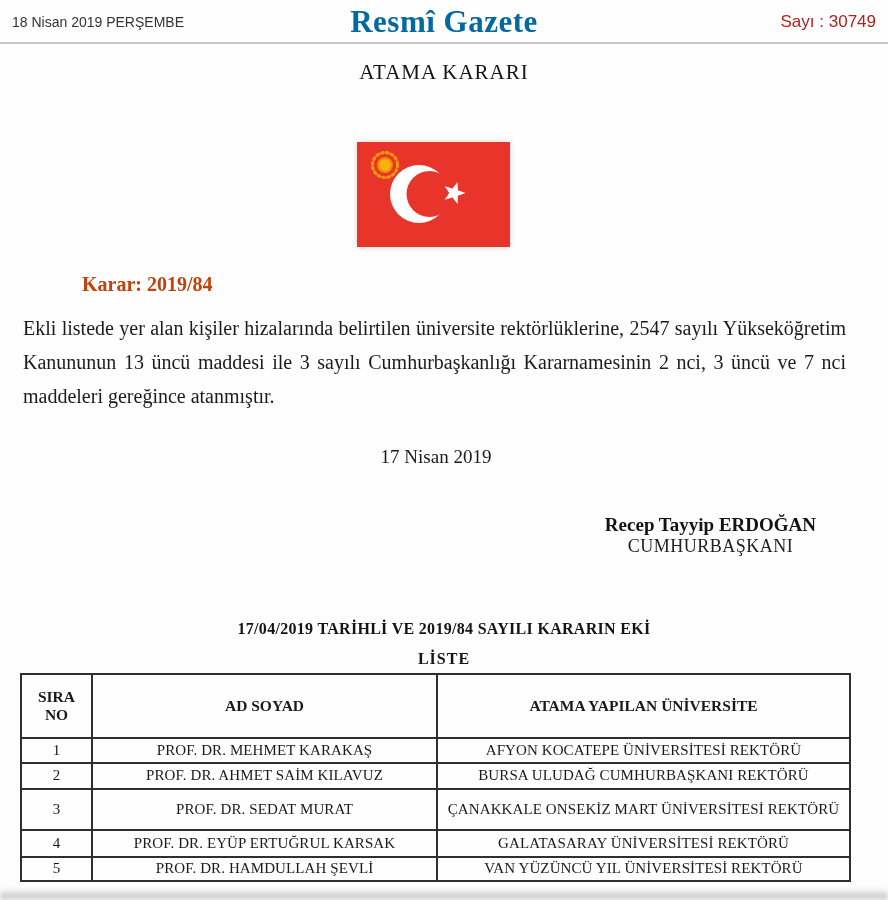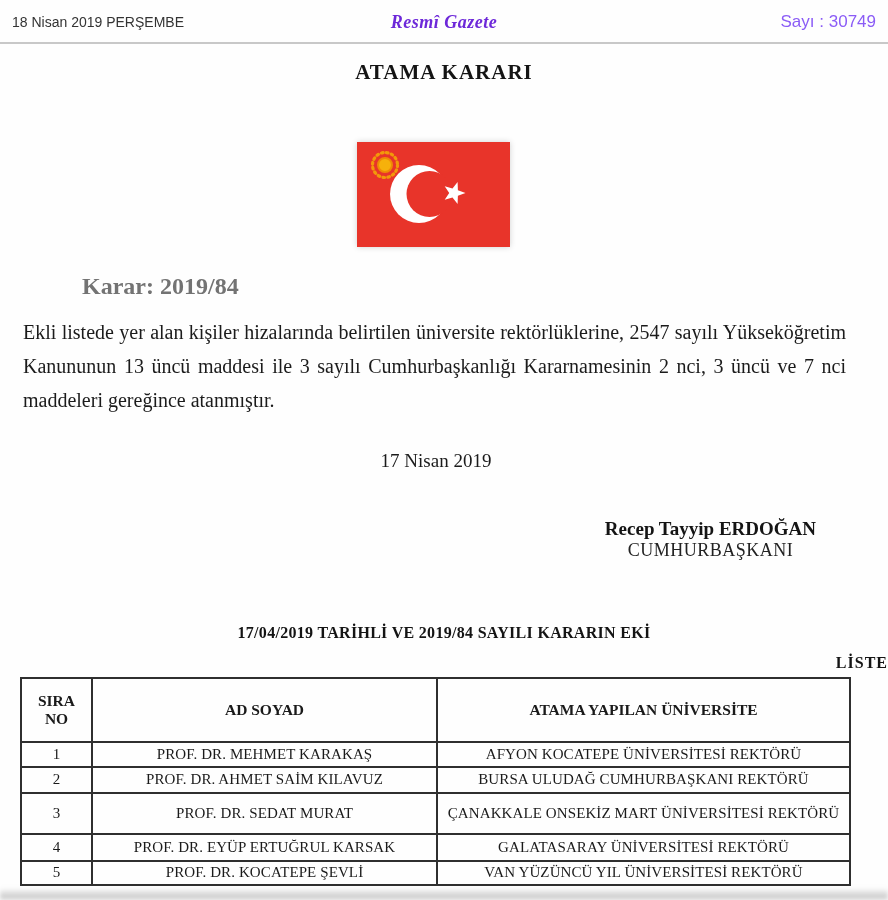--- a/index.html
+++ b/index.html
@@ -25,55 +25,54 @@
     padding: 2px 12px 0 12px;
     border-bottom: 2px solid #c8c8c8;
     box-sizing: border-box;
   }
   .gazette-date {
     font-family: "Liberation Sans", "DejaVu Sans", sans-serif;
     font-size: 14px; color: #333;
     justify-self: start;
   }
   .masthead {
-    font-size: 18px; font-weight: bold;
-    color: #6d28d9;
+    font-size: 31px; font-weight: bold;
+    color: #0369a1;
     justify-self: center;
     letter-spacing: 0.5px;
-    font-style: italic;
   }
   .issue {
     font-family: "Liberation Sans", "DejaVu Sans", sans-serif;
-    font-size: 17px; color: #8b5cf6;
+    font-size: 17px; color: #b91c1c;
     justify-self: end;
   }
 
   
   .doc-title {
     margin: 16px 0 16px 0;
     text-align: center;
-    font-size: 21px; font-weight: bold;
+    font-size: 21px; font-weight: normal;
     letter-spacing: 1px;
     color: #141414;
   }
 
   
   .flag-wrap {
     width: 153px;
     margin: 57px auto 0;
     transform: translateX(-11px);
     line-height: 0;
     box-shadow: 0 0 6px rgba(0,0,0,0.18);
   }
 
   
   .decision-no {
     margin: 26px 0 0 82px;
-    font-size: 24px; font-weight: bold;
-    color: #737373;
+    font-size: 20px; font-weight: bold;
+    color: #c2410c;
   }
 
   
   .body-text {
     margin: 15px 42px 0 23px;
     font-size: 20px;
     line-height: 34px;
     text-align: justify;
     color: #1b1b1b;
   }
@@ -103,21 +102,21 @@
   
   .annex-heading {
     margin-top: 63px;
     text-align: center;
     font-size: 16px; font-weight: bold;
     letter-spacing: 0.3px;
     color: #141414;
   }
   .annex-subheading {
     margin-top: 12px;
-    text-align: right;
+    text-align: center;
     font-size: 16px; font-weight: bold;
     letter-spacing: 1px;
     color: #141414;
   }
 
   
   table.annex-table {
     margin: 5px 0 0 20px;
     width: 829px;
     border-collapse: collapse;
@@ -222,20 +221,20 @@
       <td class="name-cell">PROF. DR. SEDAT MURAT</td>
       <td class="univ-cell">ÇANAKKALE ONSEKİZ MART ÜNİVERSİTESİ REKTÖRÜ</td>
     </tr>
     <tr class="r3">
       <td>4</td>
       <td class="name-cell">PROF. DR. EYÜP ERTUĞRUL KARSAK</td>
       <td class="univ-cell">GALATASARAY ÜNİVERSİTESİ REKTÖRÜ</td>
     </tr>
     <tr class="r4">
       <td>5</td>
-      <td class="name-cell">PROF. DR. KOCATEPE ŞEVLİ</td>
+      <td class="name-cell">PROF. DR. HAMDULLAH ŞEVLİ</td>
       <td class="univ-cell">VAN YÜZÜNCÜ YIL ÜNİVERSİTESİ REKTÖRÜ</td>
     </tr>
   </tbody>
     </table>
 
   <div class="scan-smudge"></div>
 </div>
 
 </body></html>

